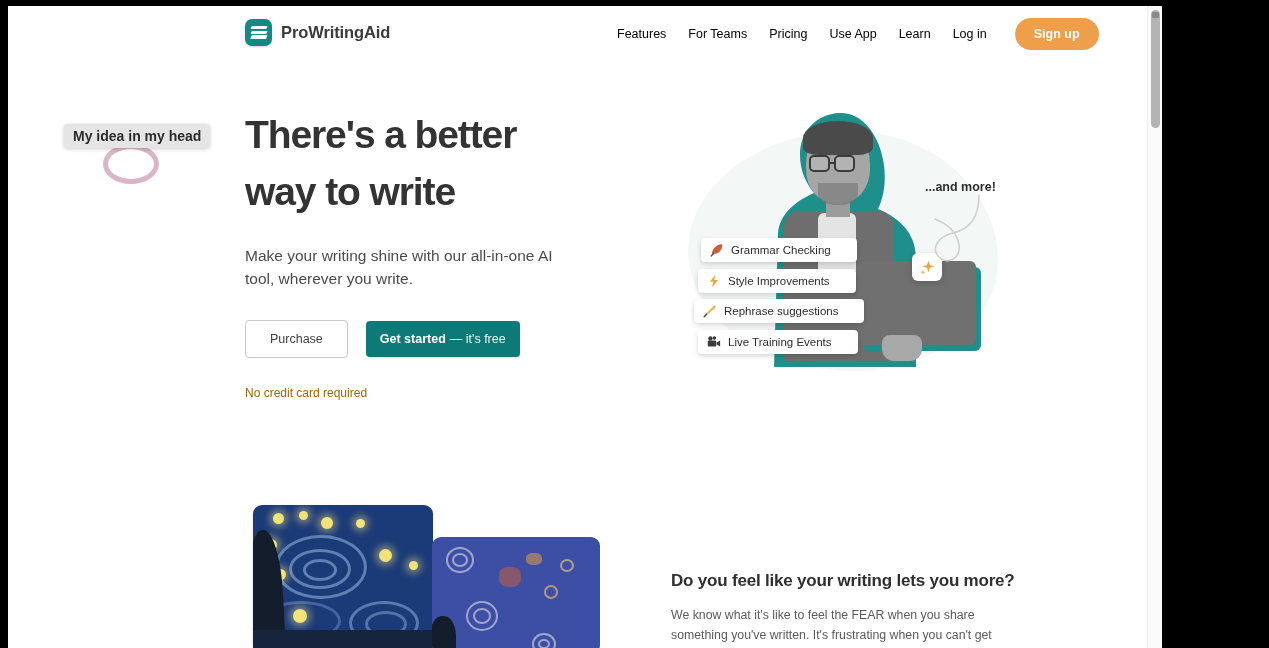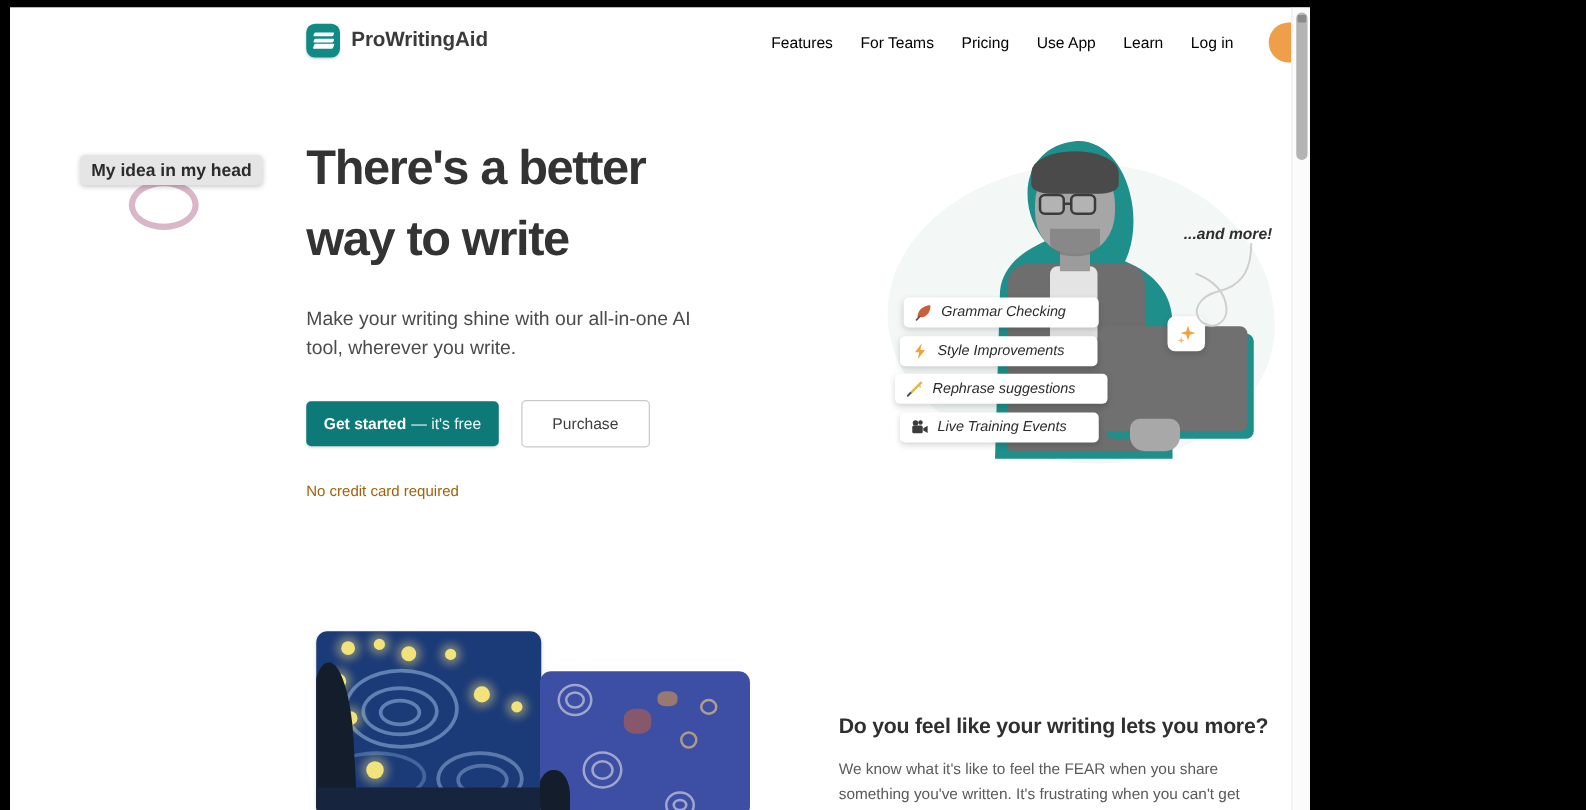--- a/index.html
+++ b/index.html
@@ -7,21 +7,21 @@
   body {
     background:#000;
     font-family:"Liberation Sans", sans-serif;
     -webkit-font-smoothing:antialiased;
   }
 
   
   #frame {
     position:absolute;
     left:8px; top:6px;
-    width:1040px; height:642px;
+    width:1154px; height:642px;
     background:#ffffff;
     overflow:hidden;
   }
 
   
   #scrollbar {
     position:absolute;
     right:0; top:0;
     width:15px; height:642px;
     background:#fbfbfb;
@@ -161,22 +161,22 @@
   }
   #no-cc {
     margin-top:28px;
     font-size:12px;
     color:#a16207;
   }
 
   
   #hero-art {
     position:absolute;
-    left:680px; top:95px;
-    width:370px; height:300px;font-style:italic;
+    left:658px; top:95px;
+    width:370px; height:300px;
   }
   #blob {
     position:absolute;
     left:22px; top:30px;
     width:310px; height:240px;
     background:#f3f8f7;
     border-radius:52% 48% 46% 54% / 50% 54% 46% 50%;
   }
   #person {
     position:absolute;
@@ -413,24 +413,24 @@
 
     <div id="hero-copy">
       <h1 id="hero-title">
         <span>There's a better</span><br>
         <span>way to write</span>
       </h1>
 
       <p id="hero-sub">Make your writing shine with our all-in-one AI tool, wherever you write.</p>
 
       <div id="hero-cta">
+        <button id="purchase">Purchase</button>
         <button id="get-started">
           <span class="gs-main">Get started</span><span class="gs-sub">— it's free</span>
         </button>
-        <button id="purchase">Purchase</button>
       </div>
 
       <div id="no-cc">No credit card required</div>
     </div>
 
     <div id="hero-art">
 
       <div id="blob"></div>
 
       <div id="person">

